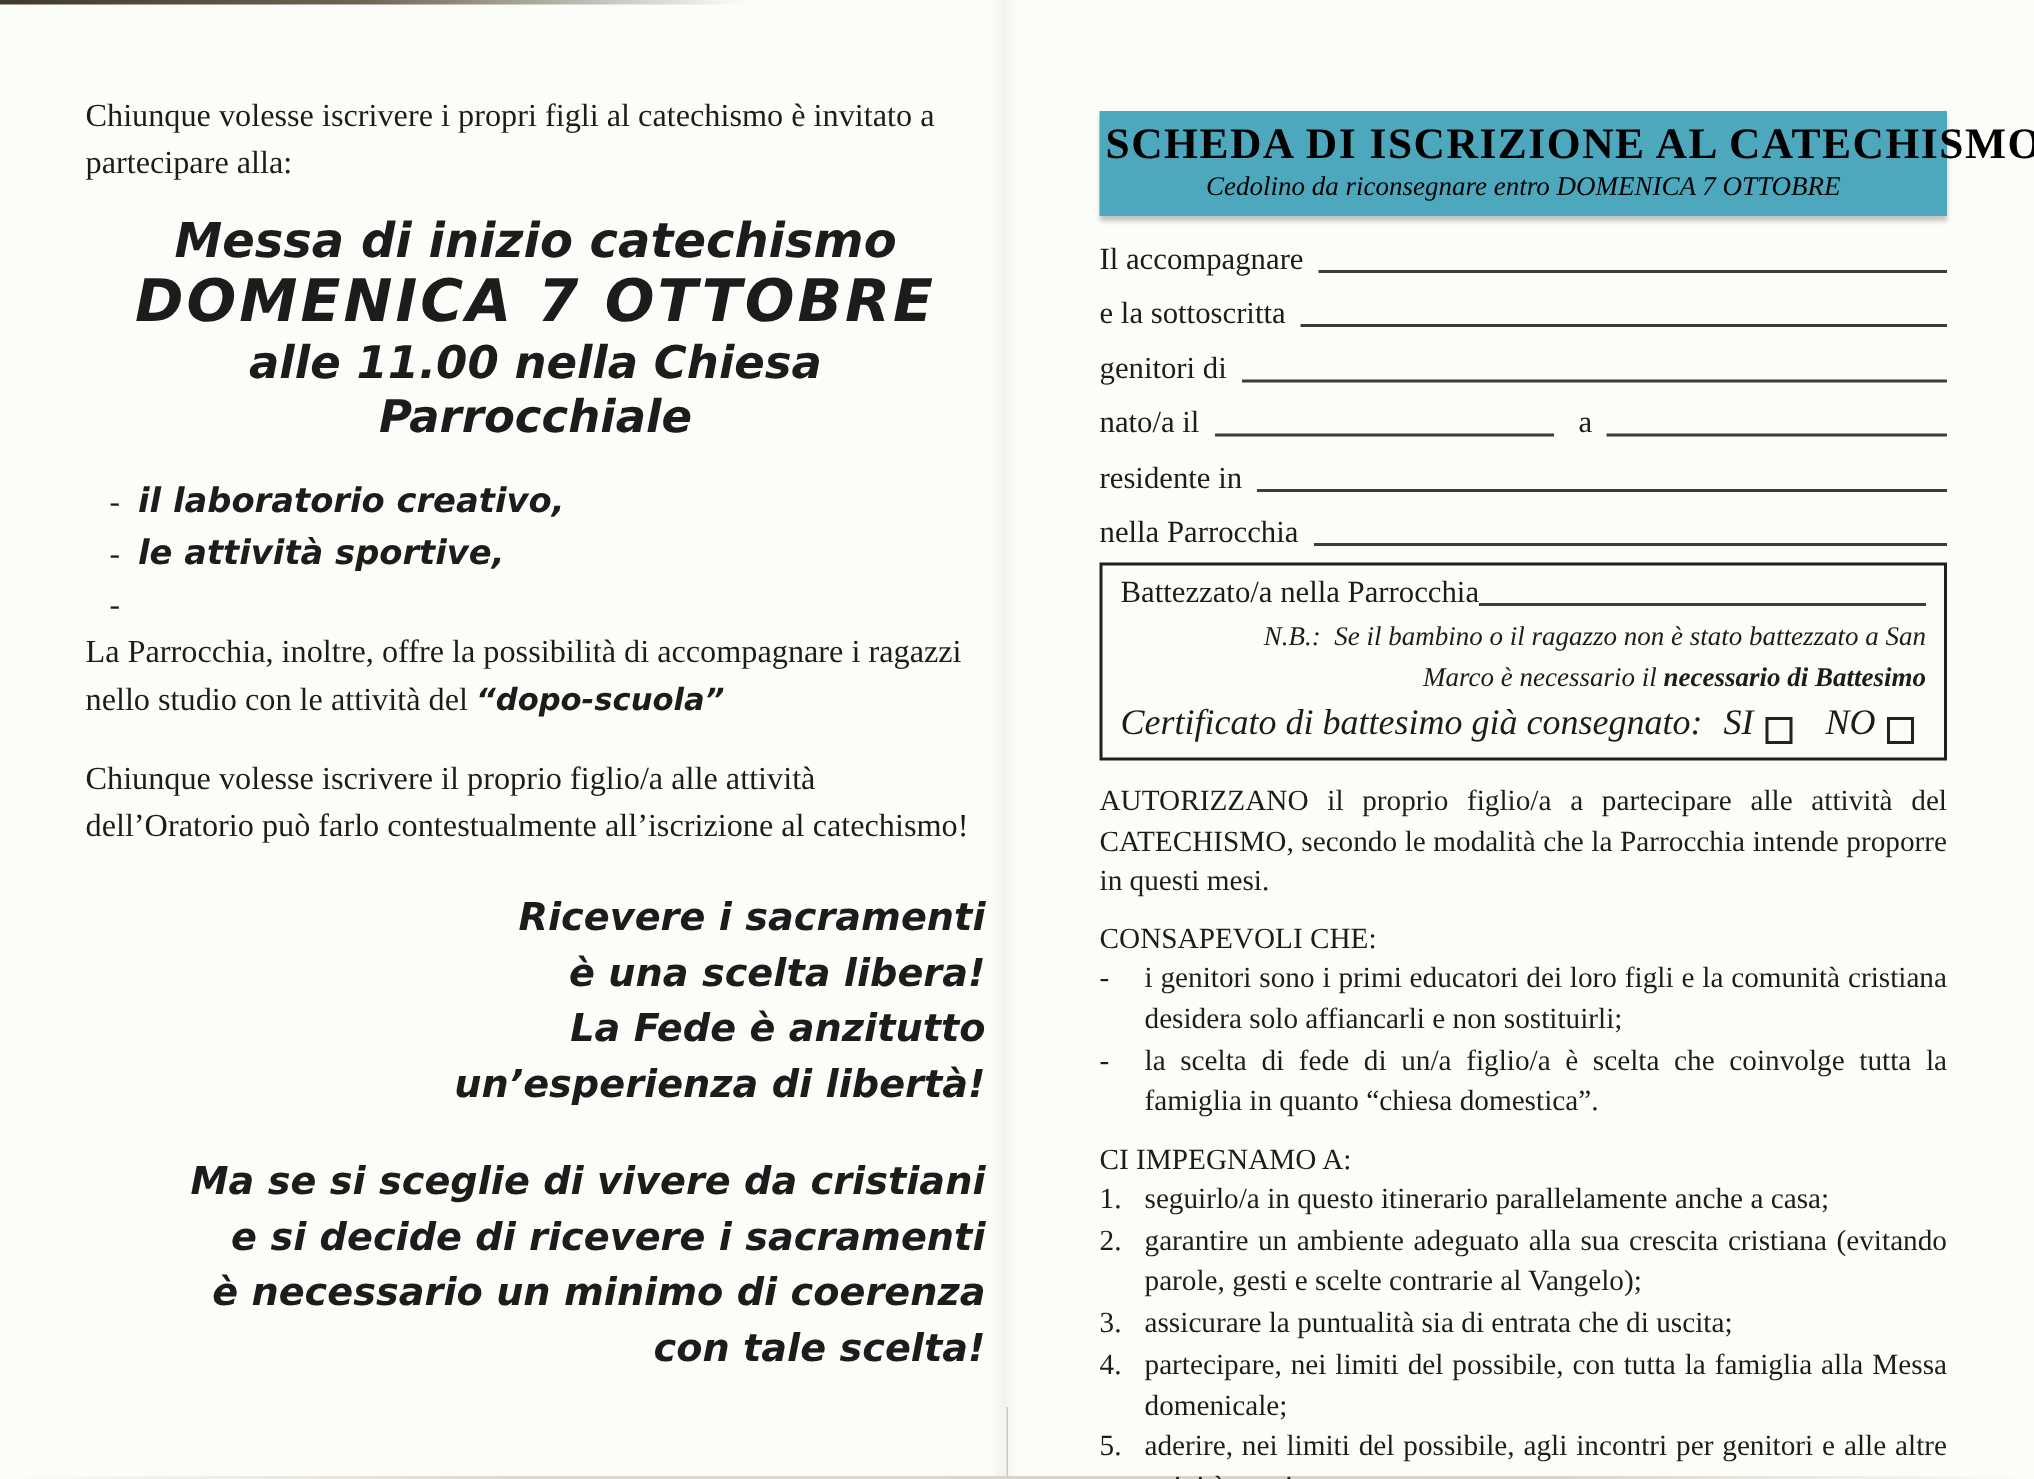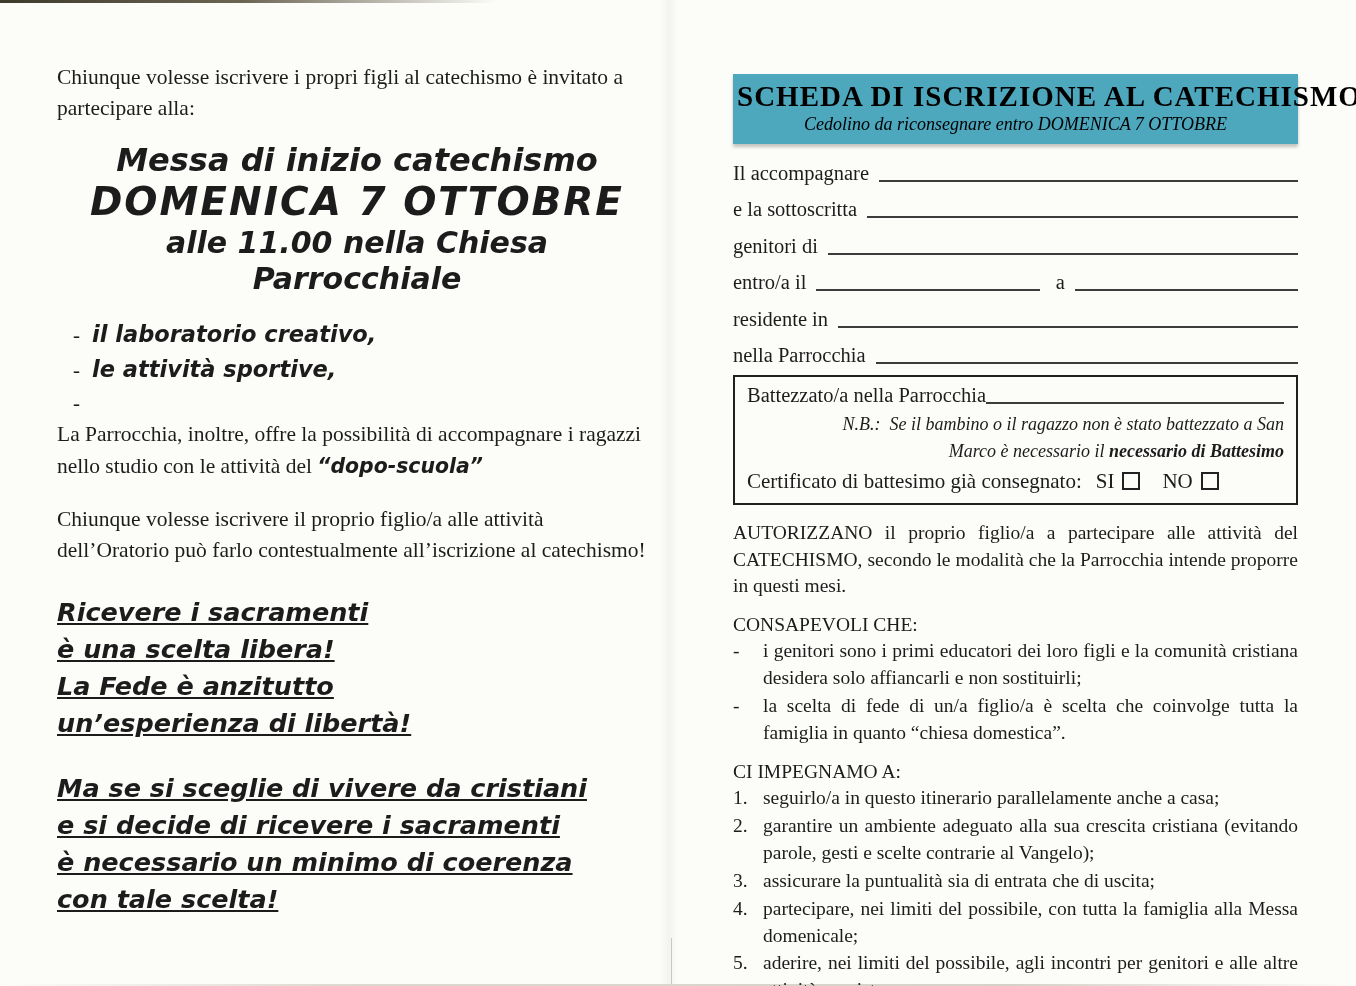--- a/index.html
+++ b/index.html
@@ -25,39 +25,39 @@
   .headline{text-align:center;margin:16px 0 20px;}
   .h1{font-size:32px;line-height:1.25;}
   .h2{font-size:39px;letter-spacing:2px;line-height:1.15;}
   .h3{font-size:30px;line-height:1.2;}
   .dash-list{margin:2px 0 0 16px;}
   .dash-item{display:flex;gap:12px;align-items:baseline;line-height:1.55;}
   .dash-item .dash{font-family:"Liberation Serif", serif;font-size:21px;flex:none;}
   .dash-item .itm{font-size:22.5px;}
   .mixed-item{font-family:"Liberation Serif", serif;font-size:21.5px;}
   .outro{margin-top:22px;}
-  .quote{ text-align:left;white-space:pre-line;font-size:25.5px;line-height:1.45;margin-top:28px;text-decoration:underline;}
+  .quote{ text-align:right;white-space:pre-line;font-size:25.5px;line-height:1.45;margin-top:28px;}
 
   
   .page-right{position:absolute;left:733px;top:74px;width:565px;}
   .header-bar{background:#4da8be;color:#000000;text-align:center;
     padding:7px 4px 9px;box-shadow:0 3px 3px rgba(90,90,90,0.35);}
   .header-title{font-family:"Liberation Serif", serif;font-weight:700;font-size:29px;
     letter-spacing:1px;line-height:1.05;white-space:nowrap;}
   .header-sub{font-family:"Liberation Serif", serif;font-style:italic;font-size:18px;margin-top:3px;}
   .form{margin-top:4px;}
   .form-row{display:flex;align-items:flex-end;font-size:20.5px;height:36.5px;}
   .form-row .label{white-space:nowrap;padding-right:10px;}
   .fill-line{flex:1;border-bottom:2px solid #3c3c3c;margin-bottom:3px;min-width:40px;}
   .label-a{padding:0 12px 0 16px;}
   .box{border:2px solid #1f1f1f;margin-top:8px;padding:7px 12px 9px;}
   .box-row1{display:flex;align-items:flex-end;font-size:20.5px;}
   .nb{text-align:right;font-style:italic;font-size:18px;line-height:1.45;margin:4px 0 5px;padding-left:80px;}
   .nb-bold{font-weight:700;}
-  .cert-row{font-size:21px;display:flex;align-items:center;}
+  .cert-row{font-size:24px;display:flex;align-items:flex-end;font-style:italic;}
   .checkbox{width:14px;height:14px;border:2px solid #222;display:inline-block;flex:none;}
   .cb-label{margin-left:22px;margin-right:8px;}
   .cb-label.first{margin-left:14px;}
   .rtext{font-size:19.5px;line-height:1.38;text-align:justify;margin:15px 0 0;}
   .section-heading{font-size:19.5px;margin:14px 0 2px;}
   .hang{display:flex;font-size:19.5px;line-height:1.38;}
   .hang .marker{width:30px;flex:none;}
   .hang .itext{flex:1;text-align:justify;}
   .section .hang{margin-top:1px;}
 </style>
@@ -123,21 +123,21 @@
     </div>
     <div class="form-row">
       <span class="label">e la sottoscritta</span>
       <span class="fill-line"></span>
     </div>
     <div class="form-row">
       <span class="label">genitori di</span>
       <span class="fill-line"></span>
     </div>
     <div class="form-row">
-      <span class="label">entro/a il</span>
+      <span class="label">nato/a il</span>
       <span class="fill-line"></span>
       <span class="label label-a">a</span>
       <span class="fill-line"></span>
     </div>
     <div class="form-row">
       <span class="label">residente in</span>
       <span class="fill-line"></span>
     </div>
     <div class="form-row">
       <span class="label">nella Parrocchia</span>

